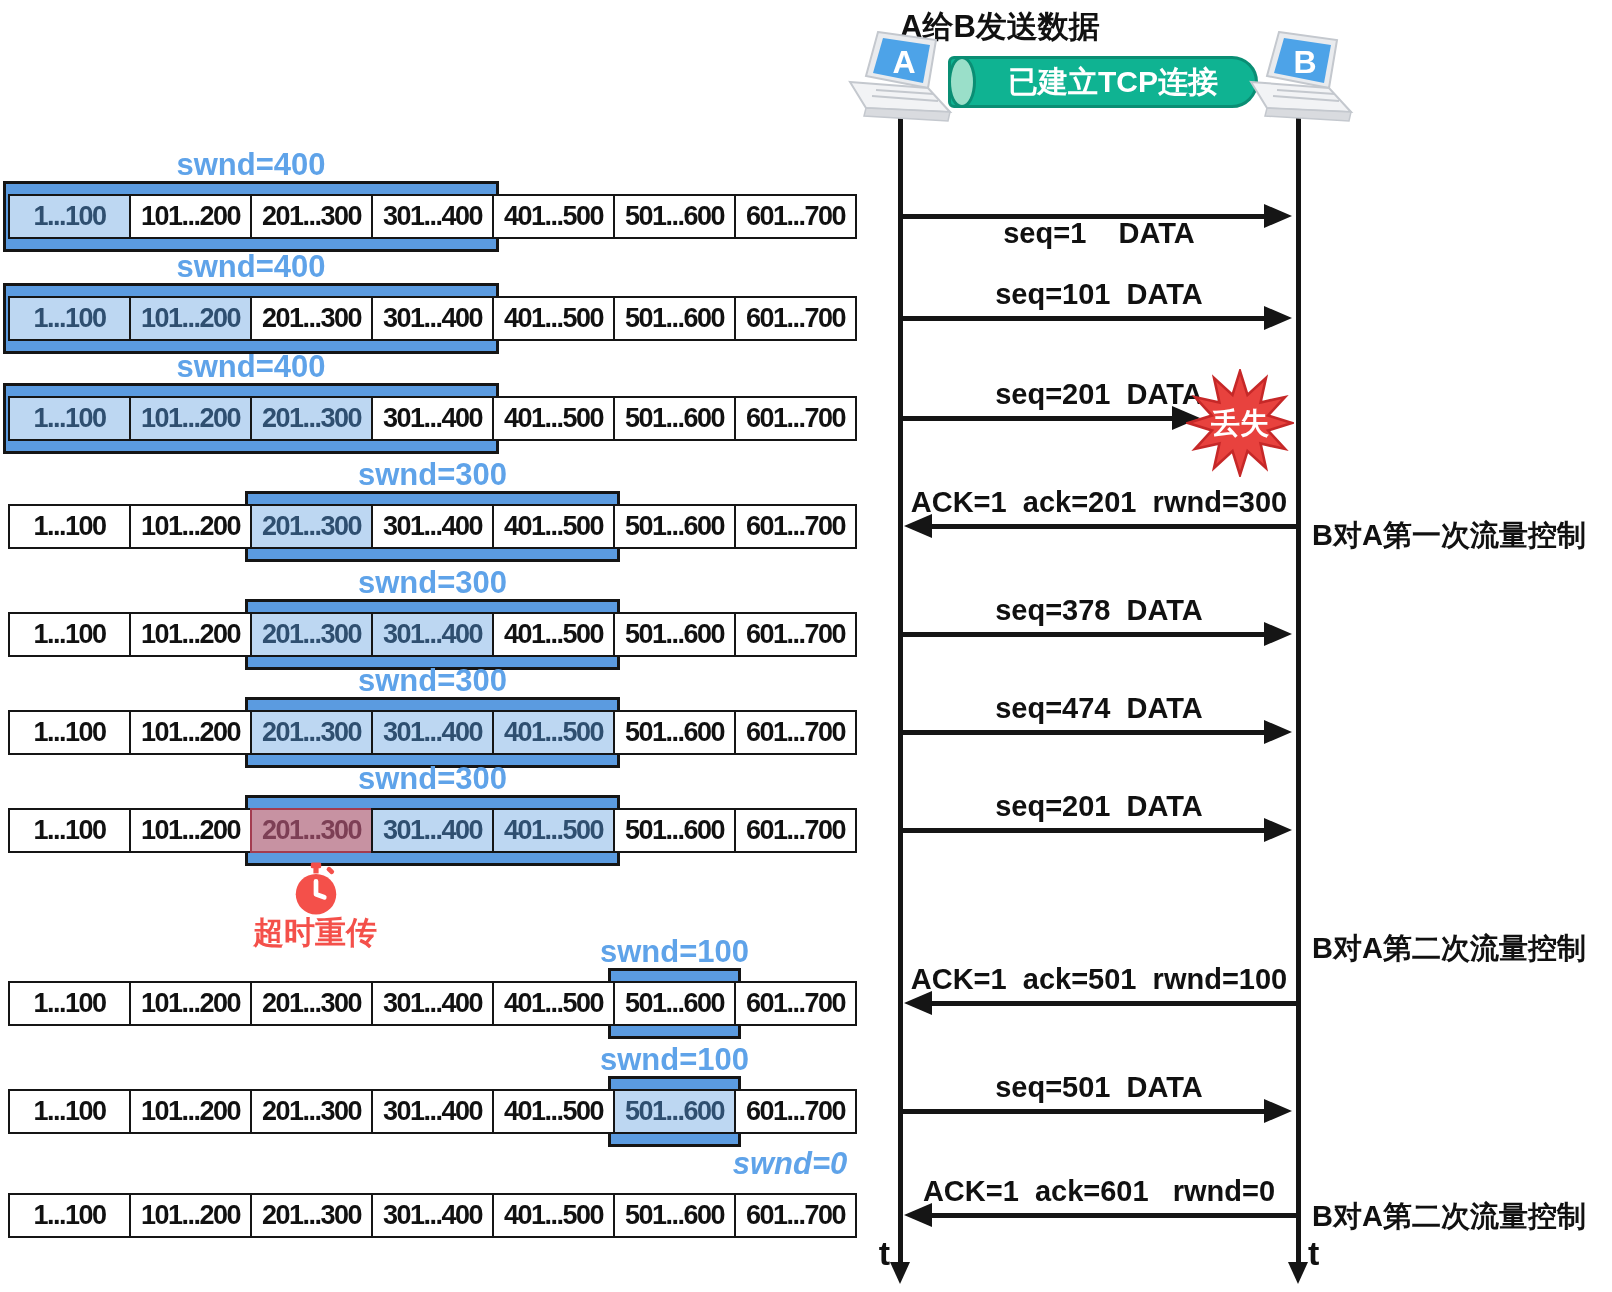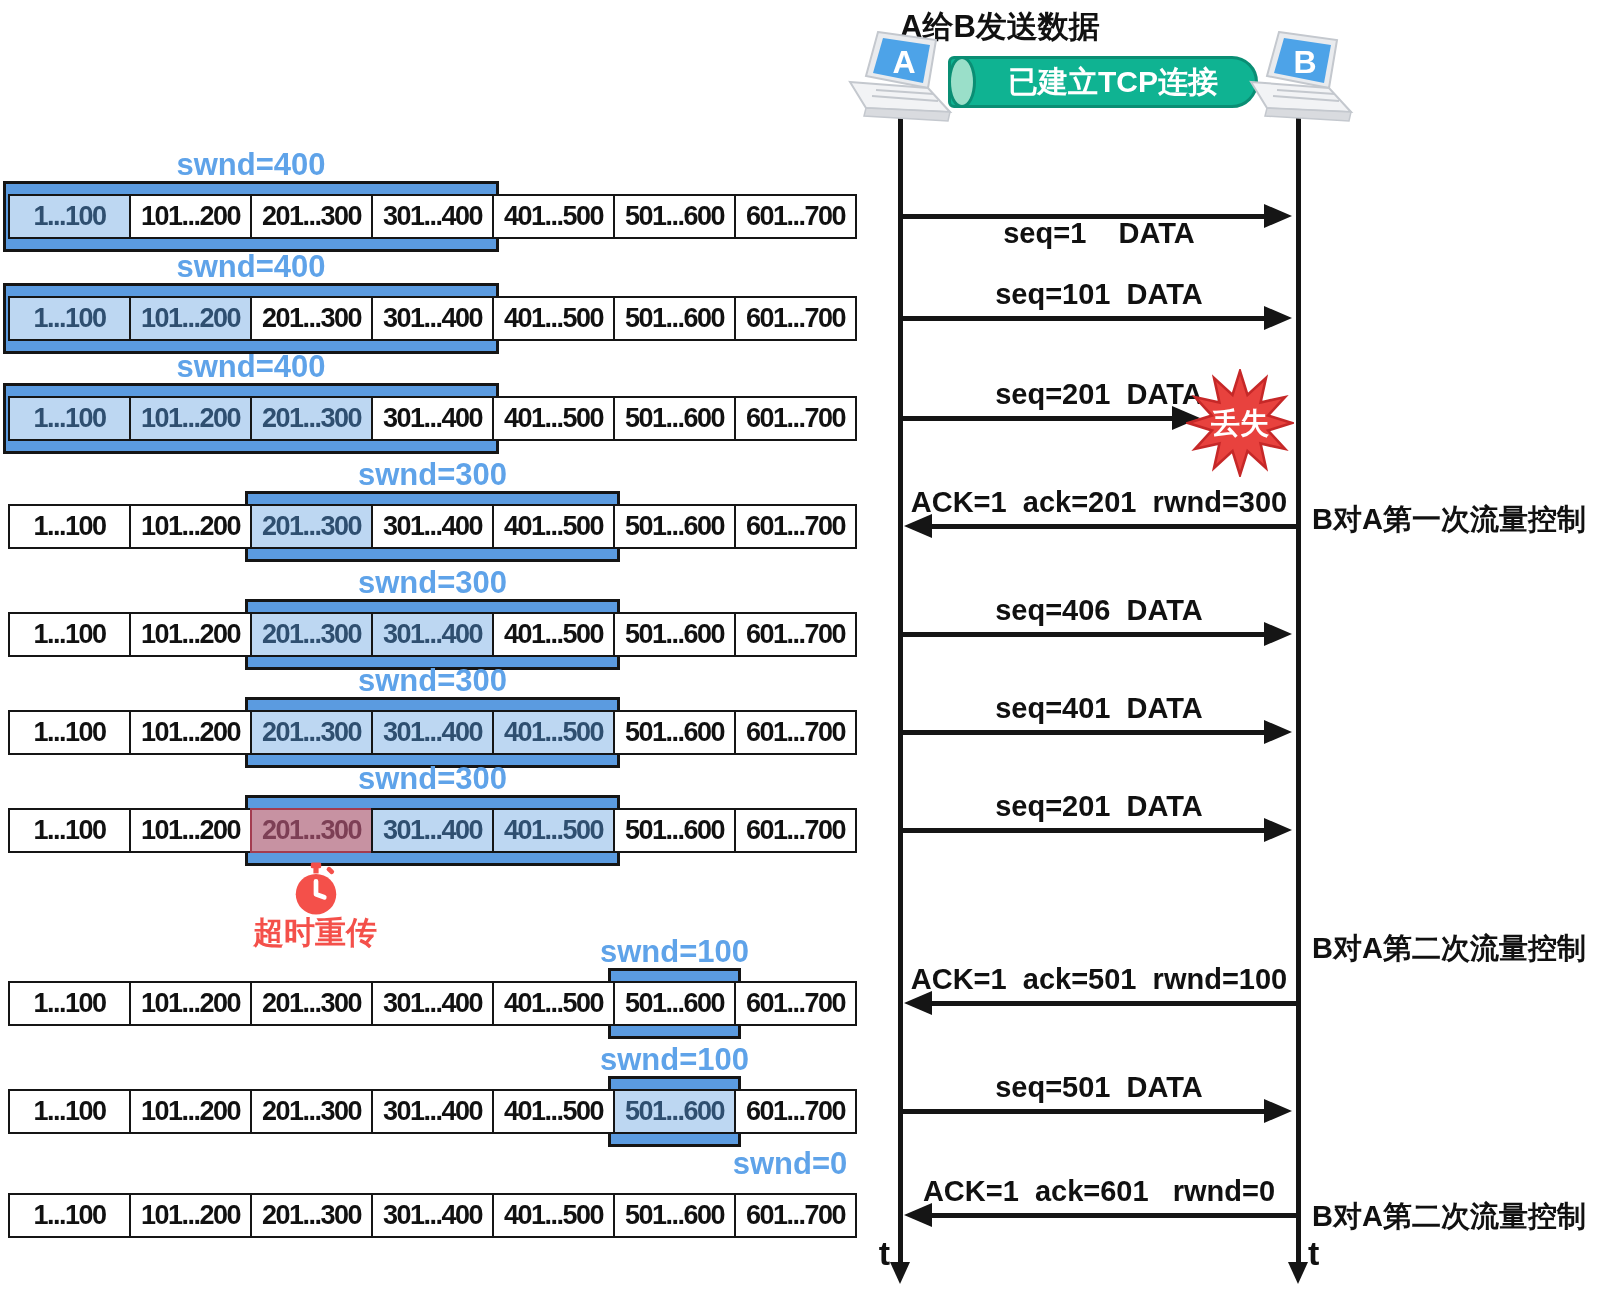--- a/index.html
+++ b/index.html
@@ -193,45 +193,45 @@
       <div class="cell sent" style="left: 613px; top: 1089px;">501...600</div>
       <div class="cell" style="left: 734px; top: 1089px;">601...700</div>
       <div class="swnd" style="left: 674.5px; top: 1042px;">swnd=100</div>
       <div class="cell" style="left: 8px; top: 1193px;">1...100</div>
       <div class="cell" style="left: 129px; top: 1193px;">101...200</div>
       <div class="cell" style="left: 250px; top: 1193px;">201...300</div>
       <div class="cell" style="left: 371px; top: 1193px;">301...400</div>
       <div class="cell" style="left: 492px; top: 1193px;">401...500</div>
       <div class="cell" style="left: 613px; top: 1193px;">501...600</div>
       <div class="cell" style="left: 734px; top: 1193px;">601...700</div>
-      <div class="swnd" style="left: 790px; top: 1146px;">swnd=0</div>
+      <div class="swnd" style="left: 790px; top: 1146px; font-style: italic;">swnd=0</div>
     </div>
 
   <div id="messages">
       <div class="msg-label" style="top: 176px; margin-top: 41px;">seq=1    DATA</div>
       <div class="arrow-line" style="left: 902px; top: 213.5px; width: 362px;"></div>
       <div class="head-right" style="left: 1264px; top: 204px;"></div>
       <div class="msg-label" style="top: 278px;">seq=101  DATA</div>
       <div class="arrow-line" style="left: 902px; top: 315.5px; width: 362px;"></div>
       <div class="head-right" style="left: 1264px; top: 306px;"></div>
       <div class="msg-label" style="top: 378px;">seq=201  DATA</div>
       <div class="arrow-line" style="left: 902px; top: 415.5px; width: 270px;"></div>
       <div class="head-right" style="left: 1172px; top: 406px;"></div>
       <div class="burst" style="left: 1186px; top: 369px; width: 108px; height: 108px;"><svg width="108" height="108" viewBox="0 0 104 104">
           <polygon points="102,52 79,59.2 95.3,77 71.8,71.8 77,95.3 59.2,79 52,102 44.8,79 27,95.3 32.2,71.8 8.7,77 25,59.2 2,52 25,44.8 8.7,27 32.2,32.2 27,8.7 44.8,25 52,2 59.2,25 77,8.7 71.8,32.2 95.3,27 79,44.8" fill="#E8423E" stroke="#C62828" stroke-width="2.5"></polygon>
           <text x="52" y="62" font-size="28" fill="#fff" text-anchor="middle">丢失</text>
         </svg></div>
       <div class="msg-label" style="top: 486px;">ACK=1  ack=201  rwnd=300</div>
       <div class="arrow-line" style="left: 932px; top: 523.5px; width: 364px;"></div>
       <div class="head-left" style="left: 904px; top: 514px;"></div>
-      <div class="note" style="top: 500px; text-align: center;">B对A第一次流量控制</div>
-      <div class="msg-label" style="top: 594px;">seq=406  DATA</div>
+      <div class="note" style="top: 516px; text-align: center;">B对A第一次流量控制</div>
+      <div class="msg-label" style="top: 594px;">seq=378  DATA</div>
       <div class="arrow-line" style="left: 902px; top: 631.5px; width: 362px;"></div>
       <div class="head-right" style="left: 1264px; top: 622px;"></div>
-      <div class="msg-label" style="top: 692px;">seq=401  DATA</div>
+      <div class="msg-label" style="top: 692px;">seq=474  DATA</div>
       <div class="arrow-line" style="left: 902px; top: 729.5px; width: 362px;"></div>
       <div class="head-right" style="left: 1264px; top: 720px;"></div>
       <div class="msg-label" style="top: 790px;">seq=201  DATA</div>
       <div class="arrow-line" style="left: 902px; top: 827.5px; width: 362px;"></div>
       <div class="head-right" style="left: 1264px; top: 818px;"></div>
       <div class="msg-label" style="top: 963px;">ACK=1  ack=501  rwnd=100</div>
       <div class="arrow-line" style="left: 932px; top: 1000.5px; width: 364px;"></div>
       <div class="head-left" style="left: 904px; top: 991px;"></div>
       <div class="note" style="top: 929px;">B对A第二次流量控制</div>
       <div class="msg-label" style="top: 1071px;">seq=501  DATA</div>

